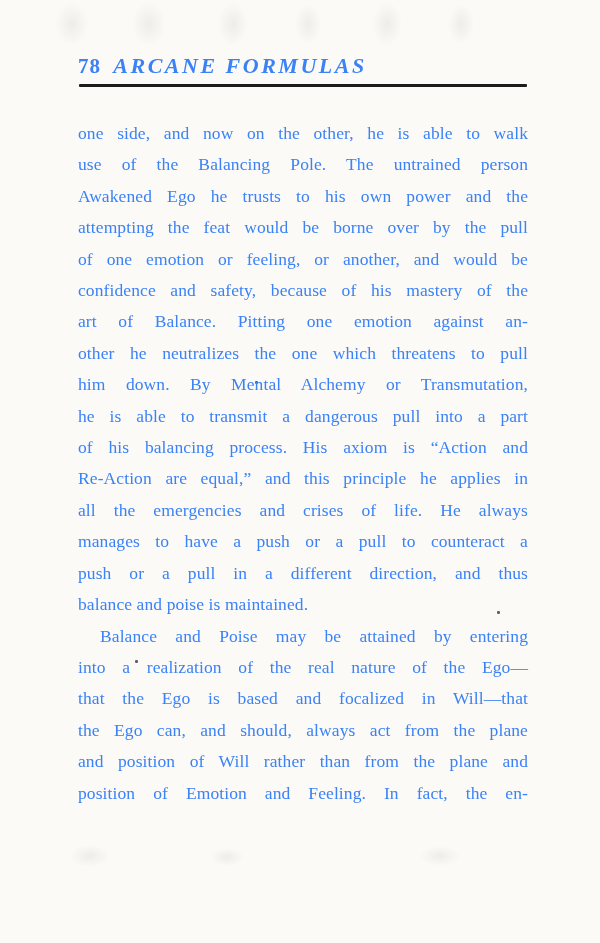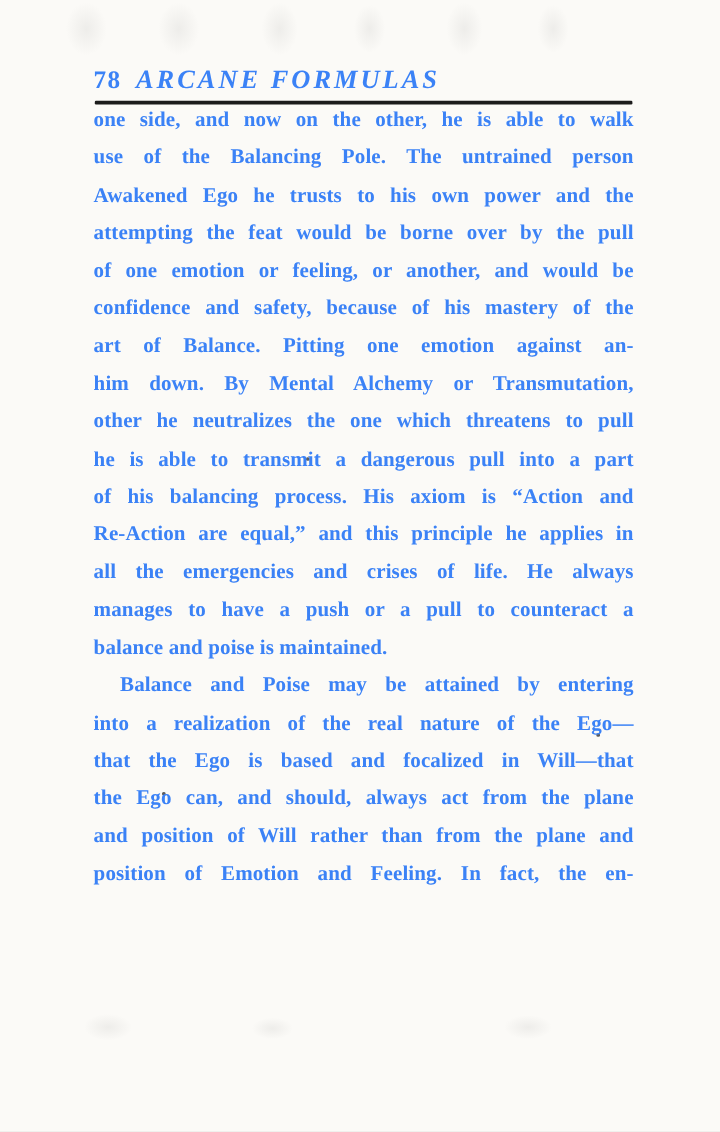--- a/index.html
+++ b/index.html
@@ -46,24 +46,24 @@
     width: 448px;
     height: 2.5px;
     background: #1c1c1c;
     border-radius: 1px;
   }
 
   
   .body-text {
     position: absolute;
     left: 78px;
-    top: 84px;
+    top: 118px;
     width: 450px;
     font-size: 17.5px;
-    font-weight: 700;
+    font-weight: 400;
     line-height: 31.4px;
     letter-spacing: 0.1px;
   }
   .line {
     text-align: justify;
     text-align-last: justify;
     white-space: normal;
   }
   .line.no-justify {
     text-align-last: left;
@@ -122,27 +122,28 @@
   <div class="header-rule"></div>
 
   <div class="body-text">
       <div class="line">one side, and now on the other, he is able to walk</div>
       <div class="line">use of the Balancing Pole.  The untrained person</div>
       <div class="line">Awakened Ego he trusts to his own power and the</div>
       <div class="line">attempting the feat would be borne over by the pull</div>
       <div class="line">of one emotion or feeling, or another, and would be</div>
       <div class="line">confidence and safety, because of his mastery of the</div>
       <div class="line">art of Balance.  Pitting one emotion against an-</div>
+      <div class="line">other he neutralizes the one which threatens to pull</div>
       <div class="line">him down.  By Mental Alchemy or Transmutation,</div>
-      <div class="line">other he neutralizes the one which threatens to pull</div>
       <div class="line">he is able to transmit a dangerous pull into a part</div>
       <div class="line">of his balancing process.  His axiom is “Action and</div>
       <div class="line">Re-Action are equal,” and this principle he applies in</div>
       <div class="line">all the emergencies and crises of life.  He always</div>
       <div class="line">manages to have a push or a pull to counteract a</div>
+      <div class="line">push or a pull in a different direction, and thus</div>
       <div class="line no-justify">balance and poise is maintained.</div>
       <div class="line indent">Balance and Poise may be attained by entering</div>
       <div class="line">into a realization of the real nature of the Ego—</div>
       <div class="line">that the Ego is based and focalized in Will—that</div>
       <div class="line">the Ego can, and should, always act from the plane</div>
       <div class="line">and position of Will rather than from the plane and</div>
       <div class="line">position of Emotion and Feeling.  In fact, the en-</div>
     </div>
 
 </div>

